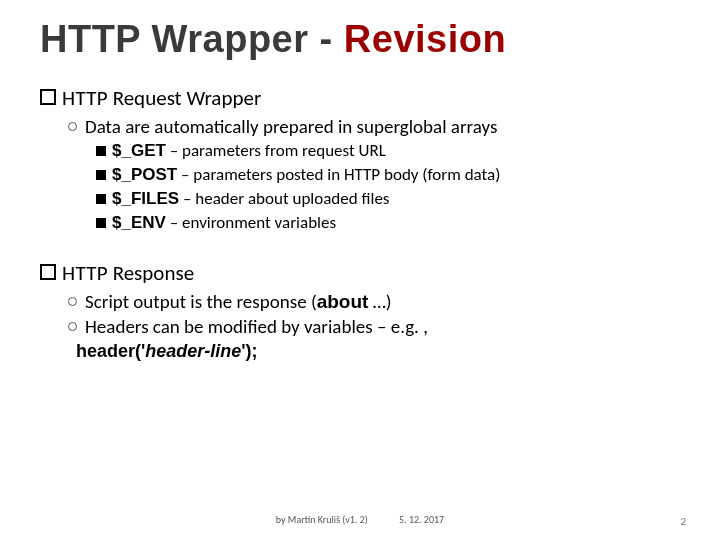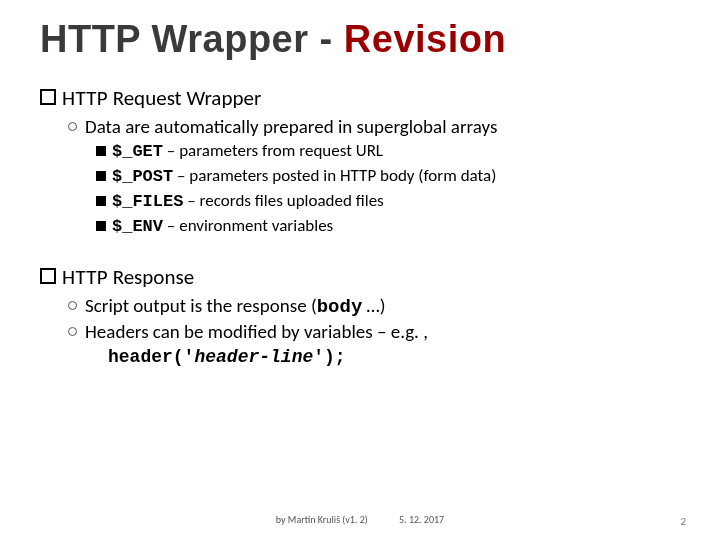--- a/index.html
+++ b/index.html
@@ -68,21 +68,21 @@
   .sub2 .sq {
     display: inline-block;
     width: 10px;
     height: 10px;
     background: #000;
     margin-right: 6px;
     position: relative;
     top: 0px;
   }
   code, .mono {
-    font-family: Liberation Mono, monospace;
+    font-family: Liberation Sans, sans-serif;
     font-weight: bold;
     text-align: right;
   }
   .ital { font-style: italic; }
   .footer-wrap {
     position: absolute;
     bottom: 14px;
     left: 0;
     width: 720px;
     font-size: 10px;
@@ -117,41 +117,41 @@
     <span class="ring"></span><span>Data are automatically prepared in superglobal arrays</span>
   </div>
 
   <div class="sub2">
     <span class="sq"></span><span class="mono">$_GET</span><span> – parameters from request URL</span>
   </div>
   <div class="sub2">
     <span class="sq"></span><span class="mono">$_POST</span><span> – parameters posted in HTTP body (form data)</span>
   </div>
   <div class="sub2">
-    <span class="sq"></span><span class="mono">$_FILES</span><span> – records files uploaded files</span>
+    <span class="sq"></span><span class="mono">$_FILES</span><span> – header about uploaded files</span>
   </div>
   <div class="sub2">
     <span class="sq"></span><span class="mono">$_ENV</span><span> – environment variables</span>
   </div>
 
   <div class="gap"></div>
 
   <div class="sec">
     <span class="bullet"></span><span class="word1">HTTP</span><span> Response</span>
   </div>
 
   <div class="sub1">
-    <span class="ring"></span><span>Script output is the response (</span><span class="mono">body</span><span> …)</span>
+    <span class="ring"></span><span>Script output is the response (</span><span class="mono">about</span><span> …)</span>
   </div>
 
   <div class="sub1">
     <span class="ring"></span><span>Headers can be modified by variables – e.g. ,</span>
   </div>
 
-  <div class="sub1" style="margin-left:68px; font-size:18px;">
+  <div class="sub1" style="margin-left:36px; font-size:18px;">
     <span class="mono">header('</span><span class="mono ital">header-line</span><span class="mono">');</span>
   </div>
 
   <div class="footer-wrap">
     <span class="author">by Martin Kruliš (v1. 2)</span>
     <span class="date">5. 12. 2017</span>
   </div>
   <div class="pagenum">2</div>
 
 </div>

